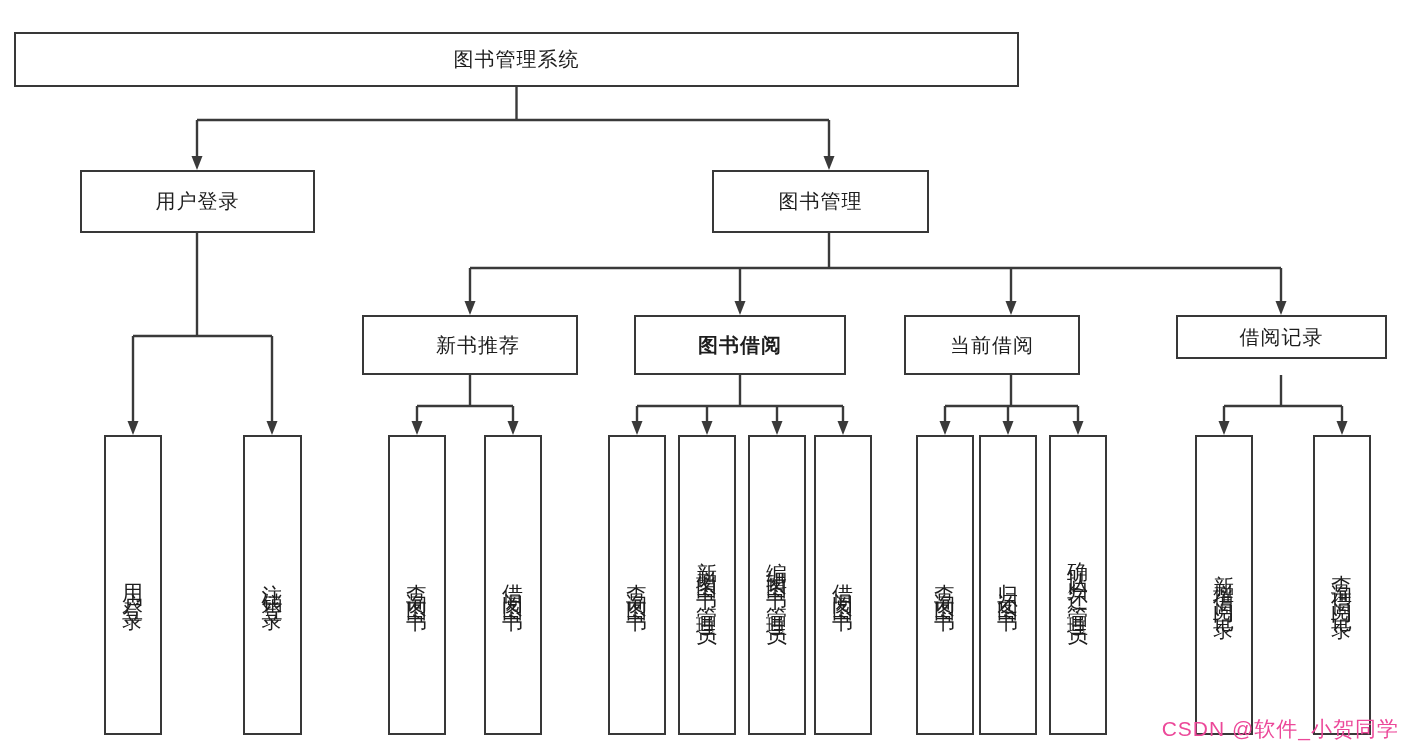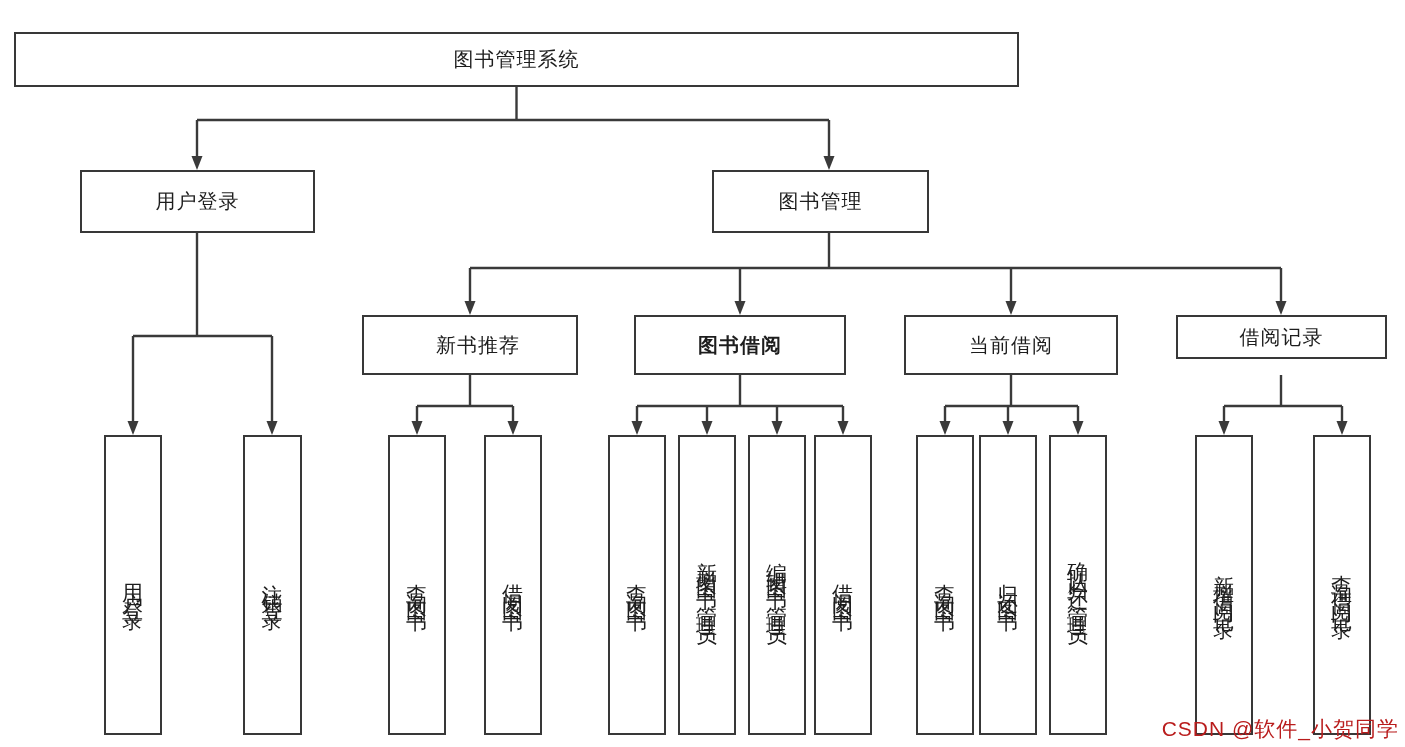--- a/index.html
+++ b/index.html
@@ -136,21 +136,21 @@
   <div class="node" style="left:712px; top:170px; width:217px; height:63px;">
     <span class="h-label">图书管理</span>
   </div>
 
   <div class="node" style="left:362px; top:315px; width:216px; height:60px;padding-left:16px;">
     <span class="h-label">新书推荐</span>
   </div>
   <div class="node" style="left:634px; top:315px; width:212px; height:60px;font-weight:bold;">
     <span class="h-label">图书借阅</span>
   </div>
-  <div class="node" style="left:904px; top:315px; width:214px; height:60px;">
+  <div class="node" style="left:904px; top:315px; width:176px; height:60px;">
     <span class="h-label">当前借阅</span>
   </div>
   <div class="node" style="left:1176px; top:315px; width:211px; height:44px;">
     <span class="h-label">借阅记录</span>
   </div>
 
   <div class="node" style="left:104px; top:435px; width:58px; height:300px;">
     <span class="v-label">用户登录</span>
   </div>
   <div class="node" style="left:243px; top:435px; width:59px; height:300px;">
@@ -187,15 +187,15 @@
     <span class="v-label">确认归还（管理员）</span>
   </div>
 
   <div class="node" style="left:1195px; top:435px; width:58px; height:300px;">
     <span class="v-label">新增借阅记录</span>
   </div>
   <div class="node" style="left:1313px; top:435px; width:58px; height:300px;">
     <span class="v-label">查询借阅记录</span>
   </div>
 
-  <div class="watermark" style="color: #b91c1c;">CSDN @软件_小贺同学</div>
+  <div class="watermark" style="color: #ec4899;">CSDN @软件_小贺同学</div>
 
 </div>
 
 </body></html>

